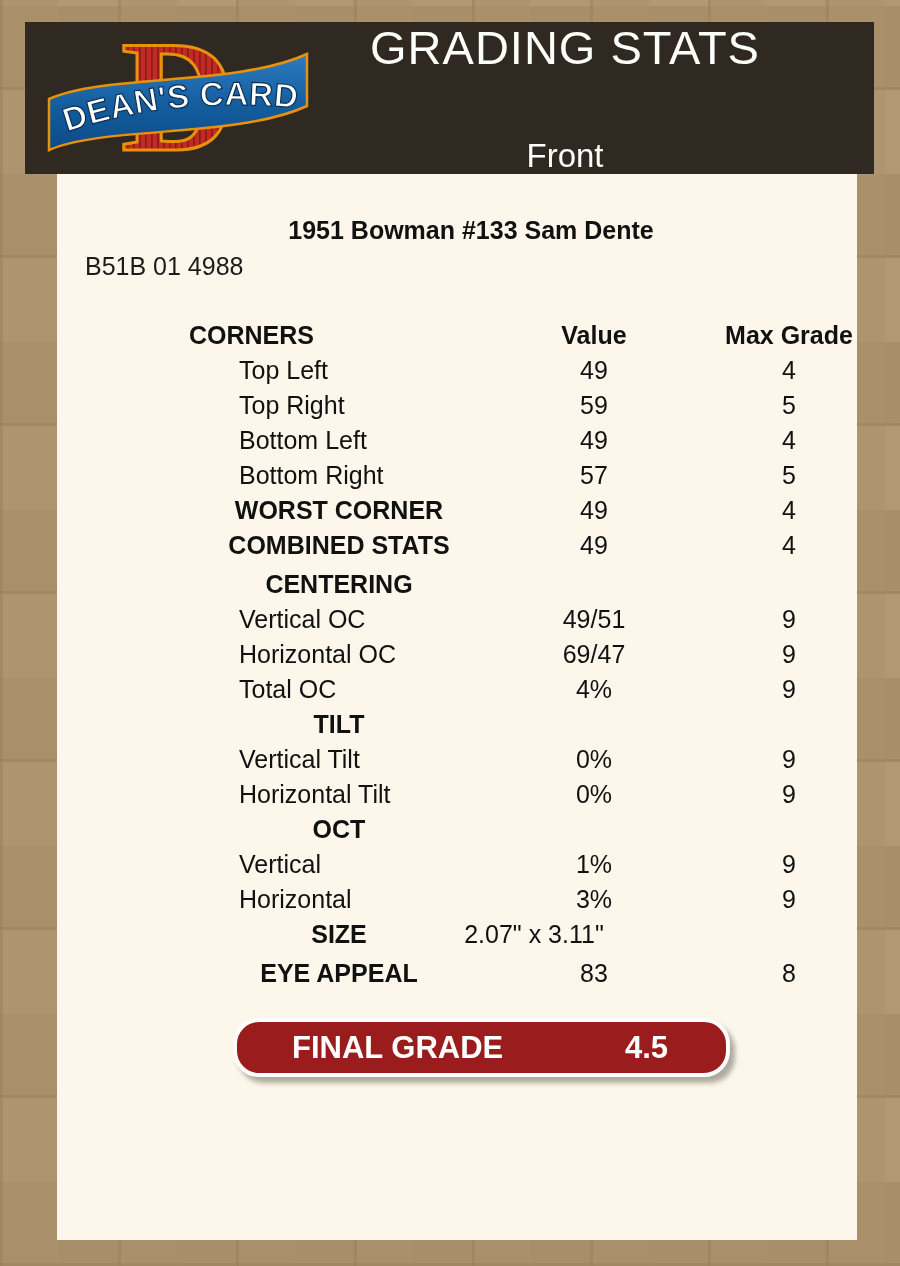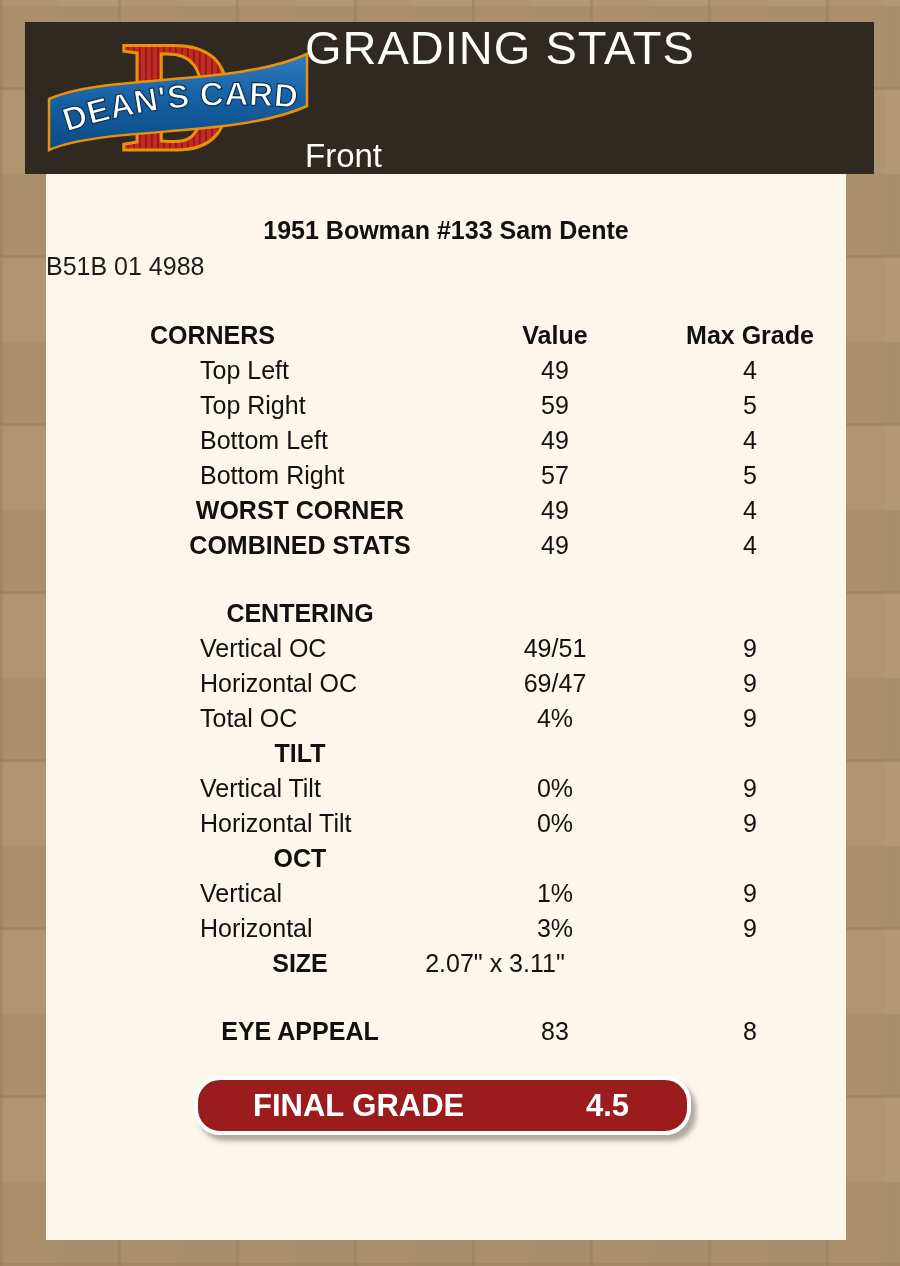--- a/index.html
+++ b/index.html
@@ -14,38 +14,38 @@
       repeating-linear-gradient(0deg, rgba(124,102,70,0.18) 0 84px, rgba(0,0,0,0) 84px 168px);
   }
   
   .header{
     position:absolute;left:25px;top:22px;width:849px;height:152px;
     background:#2f2921;display:flex;align-items:center;
   }
   .logo{width:270px;height:148px;margin-left:18px;flex:0 0 auto;}
   .titles{
     position:absolute;left:280px;top:0;width:520px;height:152px;
-    display:flex;flex-direction:column;justify-content:center;gap:36px;
+    display:flex;flex-direction:column;align-items:center;justify-content:center;gap:36px;
   }
   .main-title{color:#fdfdfa;font-size:47px;line-height:54px;letter-spacing:1px;}
   .sub-title{color:#fdfdfa;font-size:33px;line-height:40px;margin-top:25px;}
   
   .panel{
-    position:absolute;left:46px;top:174px;width:800px;height:1066px;
-    background:#fcf7ea;box-sizing:border-box;padding-top:38px;
+    position:absolute;left:57px;top:174px;width:800px;height:1066px;
+    background:#fcf7ea;box-sizing:border-box;padding-top:38px;padding-left:28px;
   }
   .card-name{text-align:center;font-weight:bold;font-size:25px;line-height:36px;}
   .card-serial{text-align:left;font-size:25px;line-height:36px;color:#1c1c1c;}
   
   .stats{margin-top:34px;}
   .row{
     display:grid;grid-template-columns:300px 210px 180px;
     padding-left:104px;font-size:25px;line-height:35px;height:35px;
   }
-  .row.gap{margin-top:33px;}
+  .row.gap{margin-top:4px;}
   .c-label{text-align:left;white-space:nowrap;}
   .c-value,.c-max{text-align:center;white-space:nowrap;}
   .row.section .c-label{font-weight:bold;text-align:center;}
   .row.columns-header .c-label,
   .row.columns-header .c-value,
   .row.columns-header .c-max{font-weight:bold;}
   .row.indent .c-label{padding-left:50px;}
   .c-value.shift{transform:translateX(-60px);}
   
   .grade-pill{

